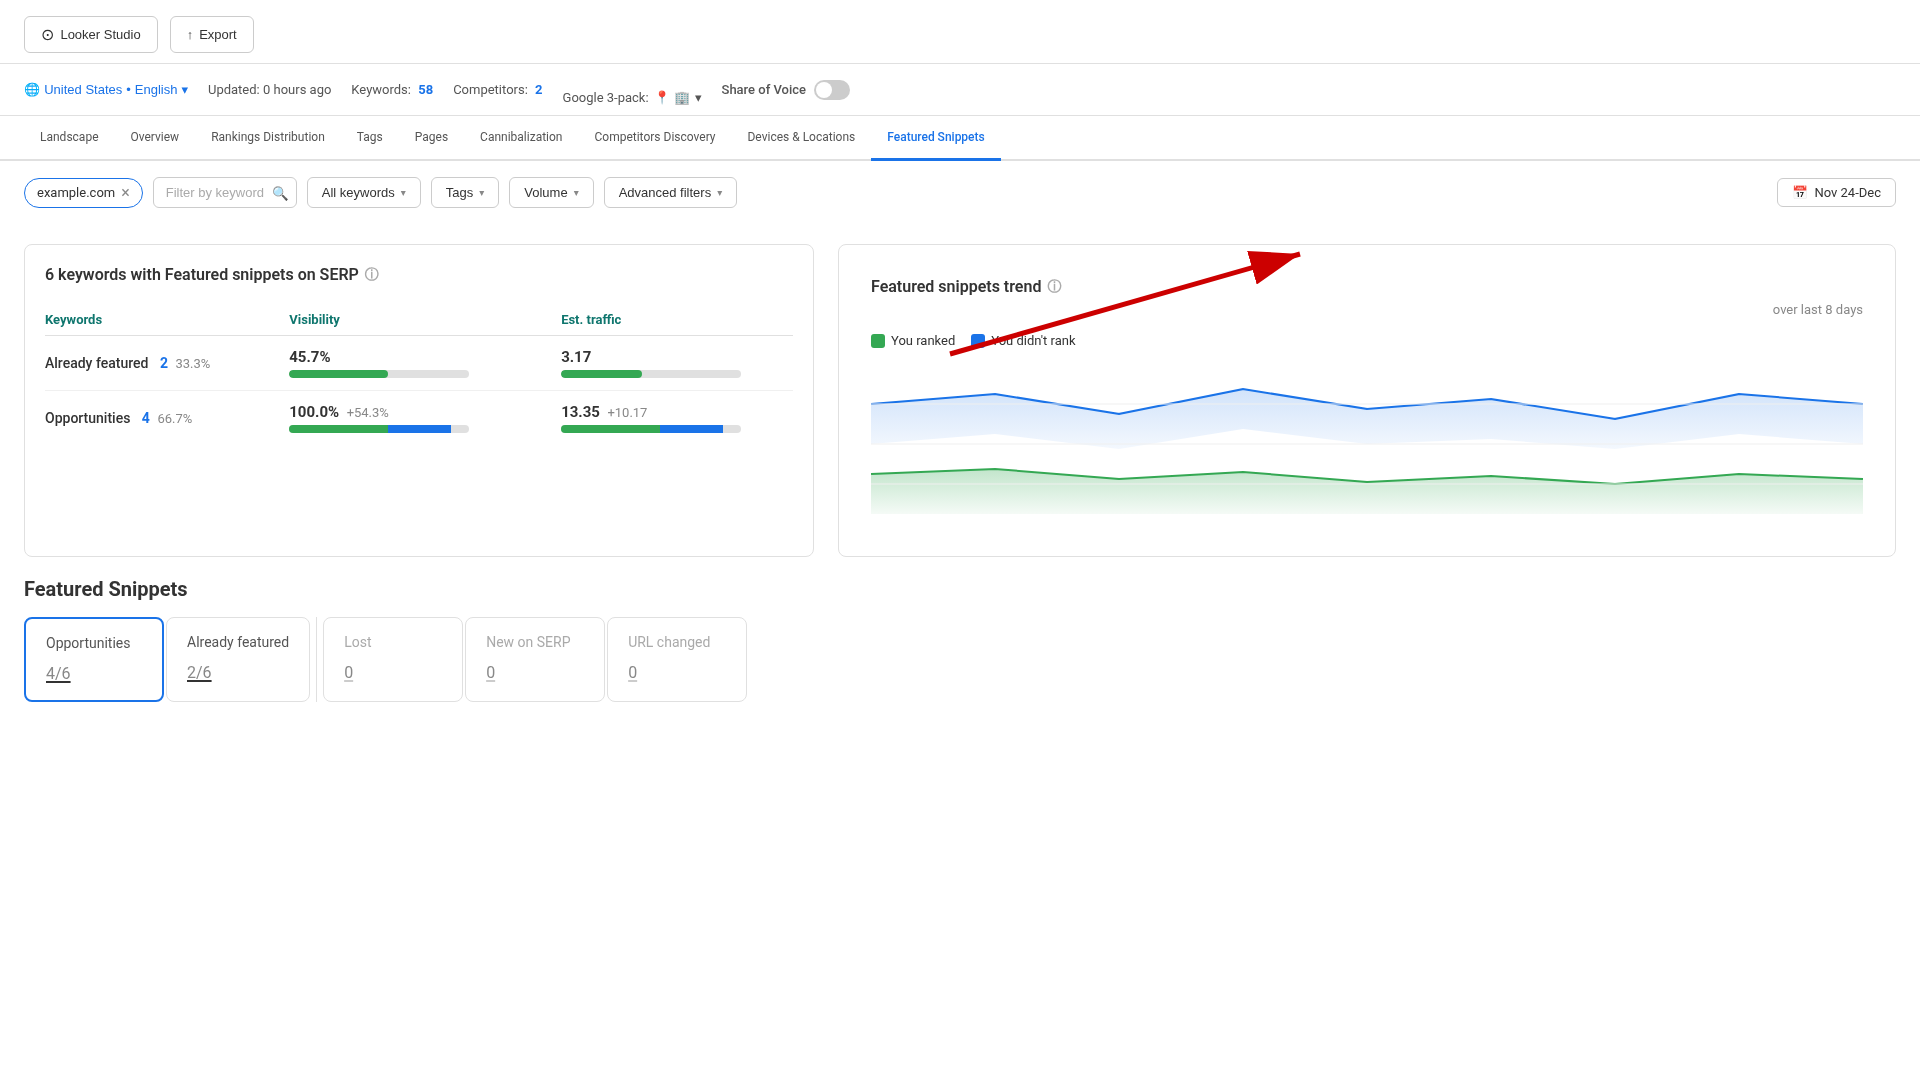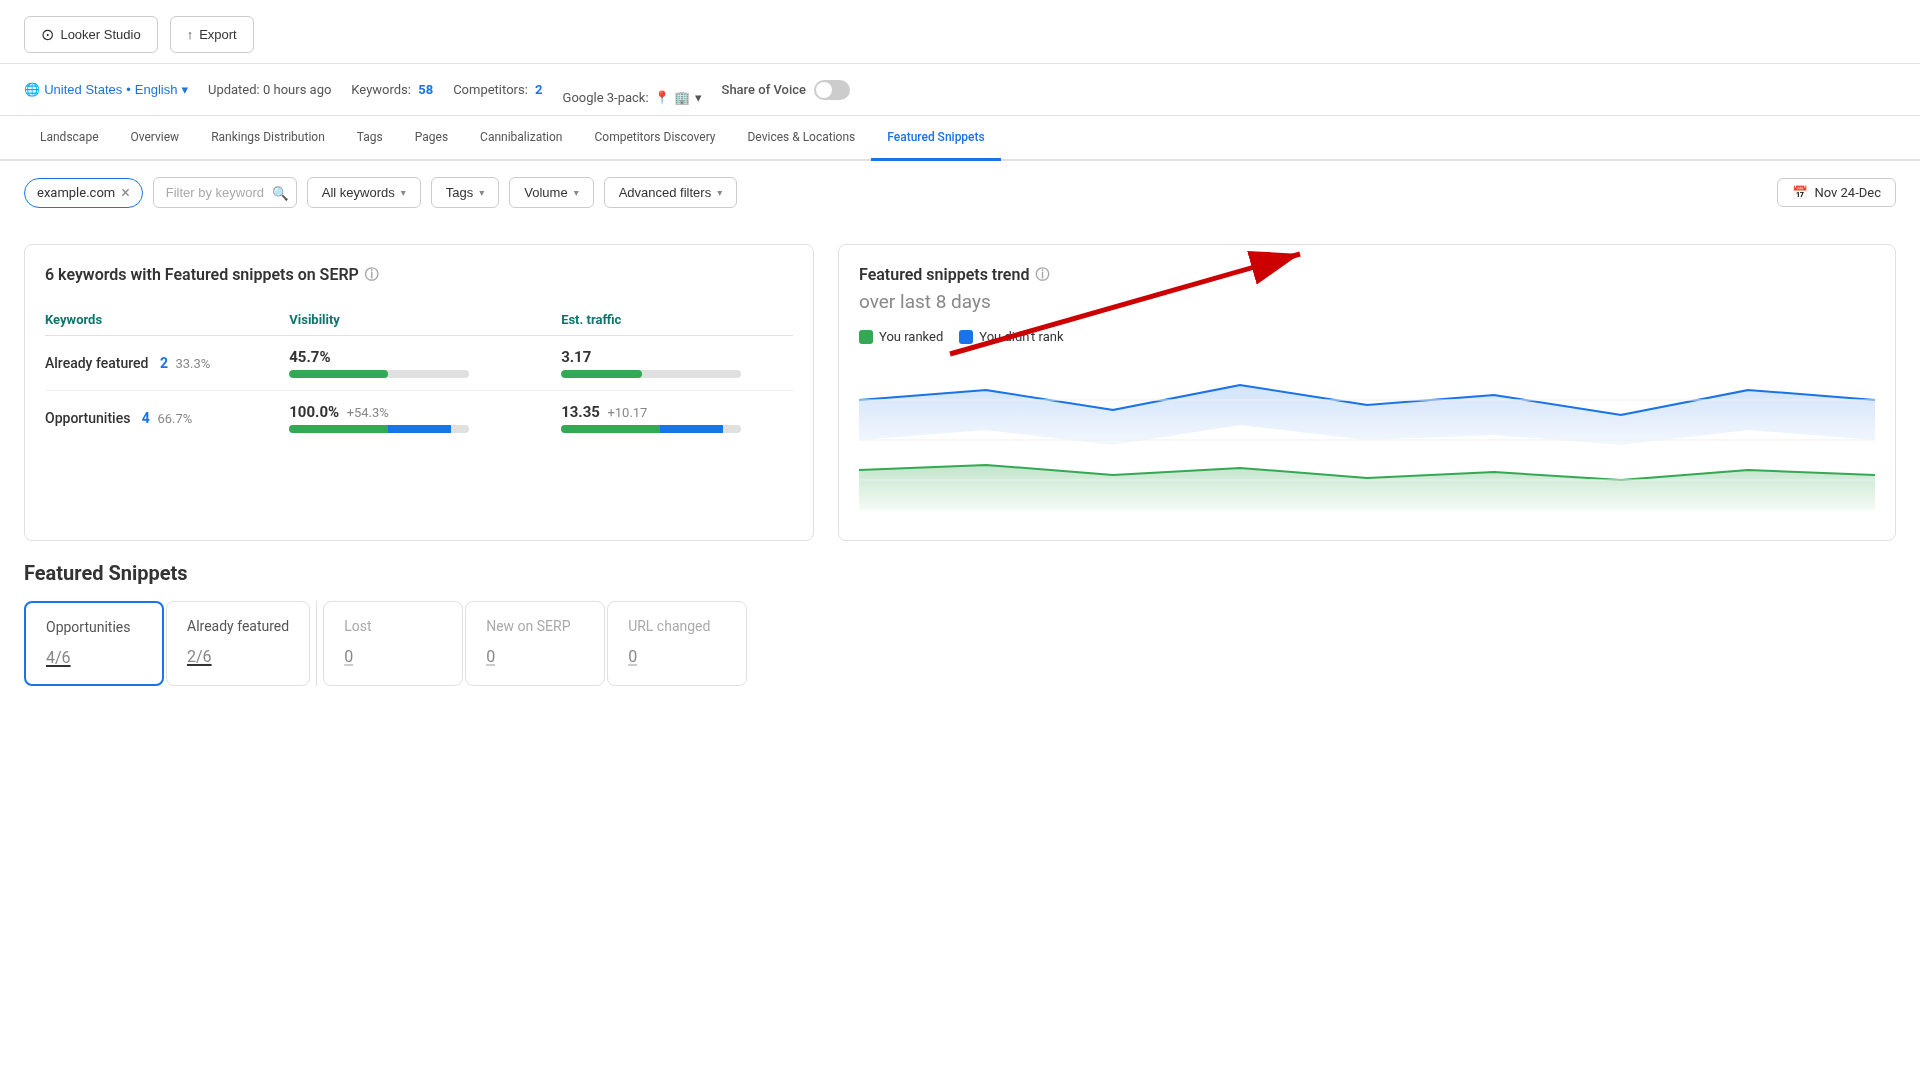--- a/index.html
+++ b/index.html
@@ -57,22 +57,22 @@
     .visibility-val { font-size: 15px; font-weight: 700; color: #333; }
     .traffic-val { font-size: 15px; font-weight: 700; color: #333; }
     .traffic-delta { font-size: 13px; color: #888; margin-left: 4px; }
     .progress-bar-wrap { width: 180px; height: 8px; background: #e0e0e0; border-radius: 4px; margin-top: 4px; overflow: hidden; }
     .progress-bar-green { height: 100%; background: #34a853; border-radius: 4px; }
     .progress-bar-split { height: 100%; display: flex; }
     .split-green { background: #34a853; }
     .split-blue { background: #1a73e8; }
 
     
-    .panel-right { flex: 1; border: 1px solid #e0e0e0; border-radius: 8px; padding: 20px; }
-    .trend-subtitle { font-size: 19px; color: #888; margin-top: 4px; }
+    .panel-right { flex: 1; border: 1px solid #e0e0e0; border-radius: 8px; padding: 32px; text-align: right; }
+    .trend-subtitle { font-size: 13px; color: #888; margin-top: 4px; }
     .legend { display: flex; gap: 16px; margin: 16px 0; }
     .legend-item { display: flex; align-items: center; gap: 6px; font-size: 13px; }
 
     
     .chart-area { width: 100%; height: 160px; position: relative; }
 
     
     .section-bottom { padding: 0 24px 24px; }
     .section-title { font-size: 20px; font-weight: 700; color: #333; margin-bottom: 16px; }
     .cards-row { display: flex; gap: 2px; }

